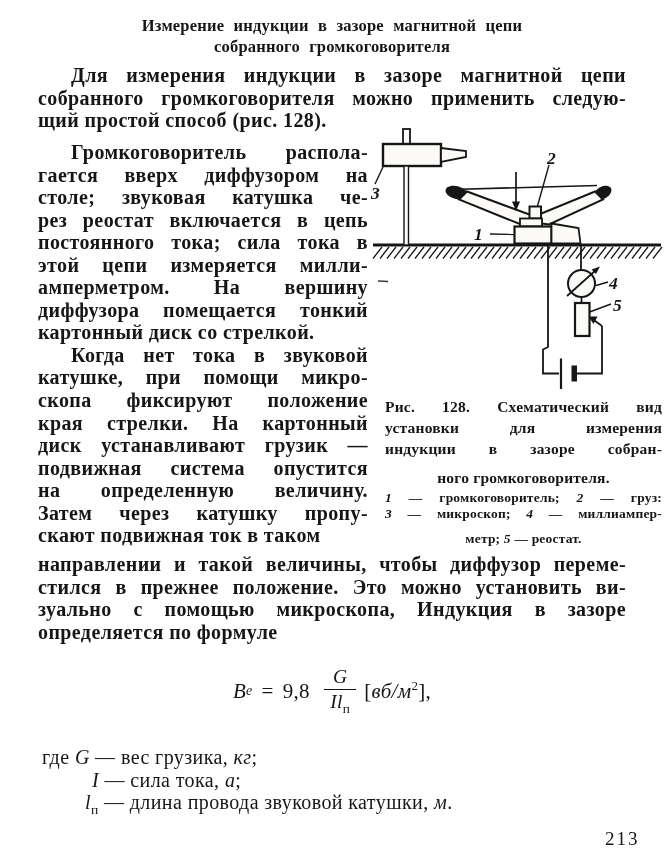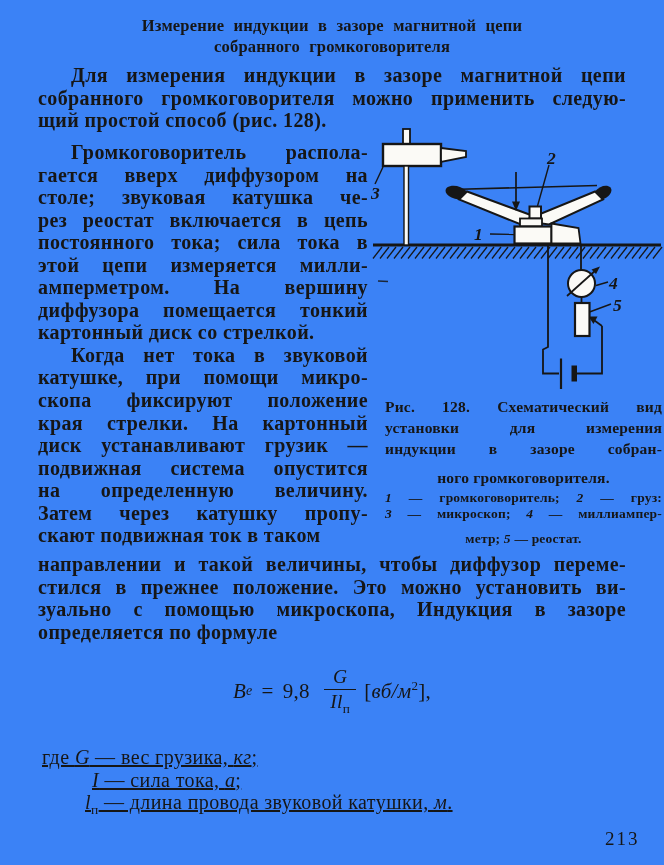--- a/index.html
+++ b/index.html
@@ -1,18 +1,18 @@
 <!DOCTYPE html>
 <html lang="ru"><head>
 <meta charset="utf-8">
 <style>
   html,body{margin:0;padding:0;background:#e8e8e8;}
   .page{
     position:relative; width:664px; height:865px; overflow:hidden;
-    background:#3b82f6; color:#161616;
+    background:#ffffff; color:#161616;
     font-family:"Liberation Serif", serif;
   }
   
   .ln{white-space:normal;}
   .j{text-align:justify; text-align-last:justify;}
   .ctr{text-align:center; text-align-last:center;margin-top:8px;}
   .ind{padding-left:33px;}
   .it{font-style:italic;}
   sub{font-size:0.68em;}
   sup{font-size:0.68em;}
@@ -47,21 +47,21 @@
     font-size:21px; letter-spacing:0.3px;
   }
   .formula .f-sub{font-size:14px; font-style:italic;}
   .formula .f-eq{margin:0 9px;}
   .formula .f-coef{margin-right:12px;}
   .frac{display:inline-flex; flex-direction:column; align-items:center; margin:0 8px 0 2px; font-size:19.5px;}
   .frac .num{padding:0 9px 1px; border-bottom:1.6px solid #161616; font-style:italic;}
   .frac .den{padding-top:1px;}
   .f-unit sup{font-size:13px;}
   
-  .where{position:absolute; font-size:20px; letter-spacing:0.4px;text-decoration:underline;}
+  .where{position:absolute; font-size:20px; letter-spacing:0.4px;}
   .w1{top:746px; left:42px;}
   .w2{top:769px; left:92px;}
   .w3{top:791px; left:85px;}
   .where sub{font-size:13.5px;}
   
   .pagenum{position:absolute; top:828px; left:605px; font-size:19px; letter-spacing:2px;}
 </style>
 </head>
 <body>
 

